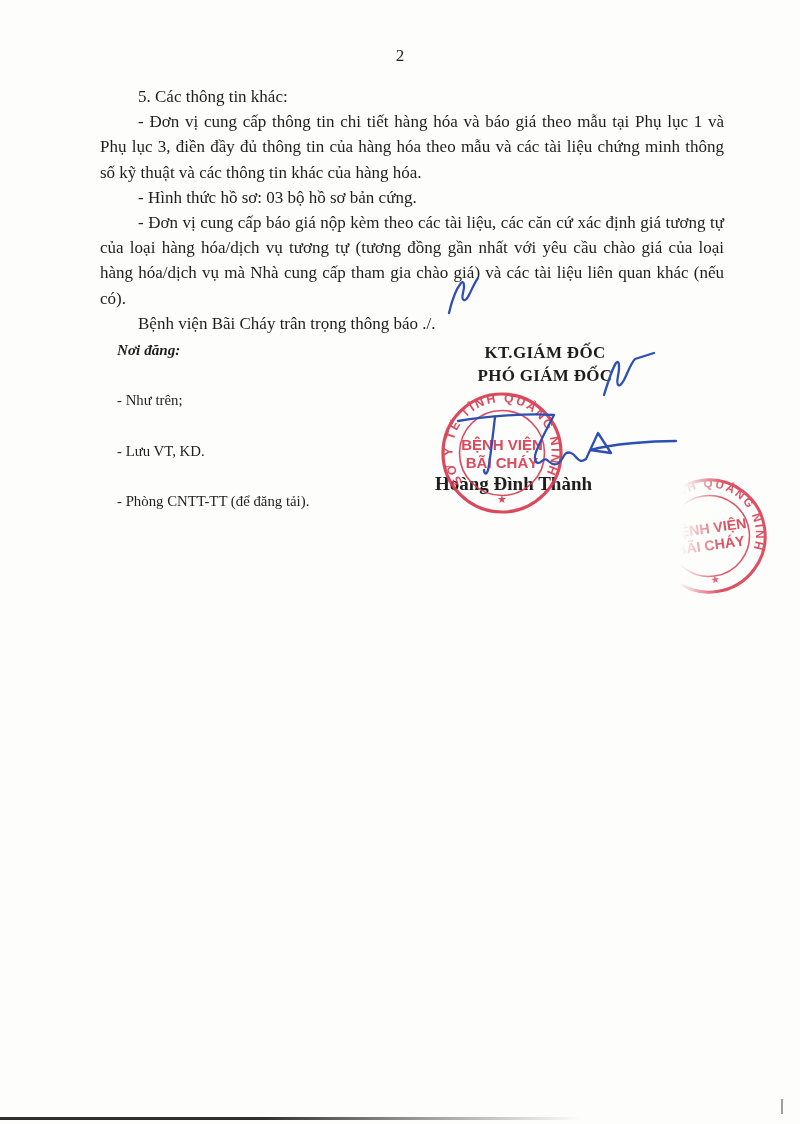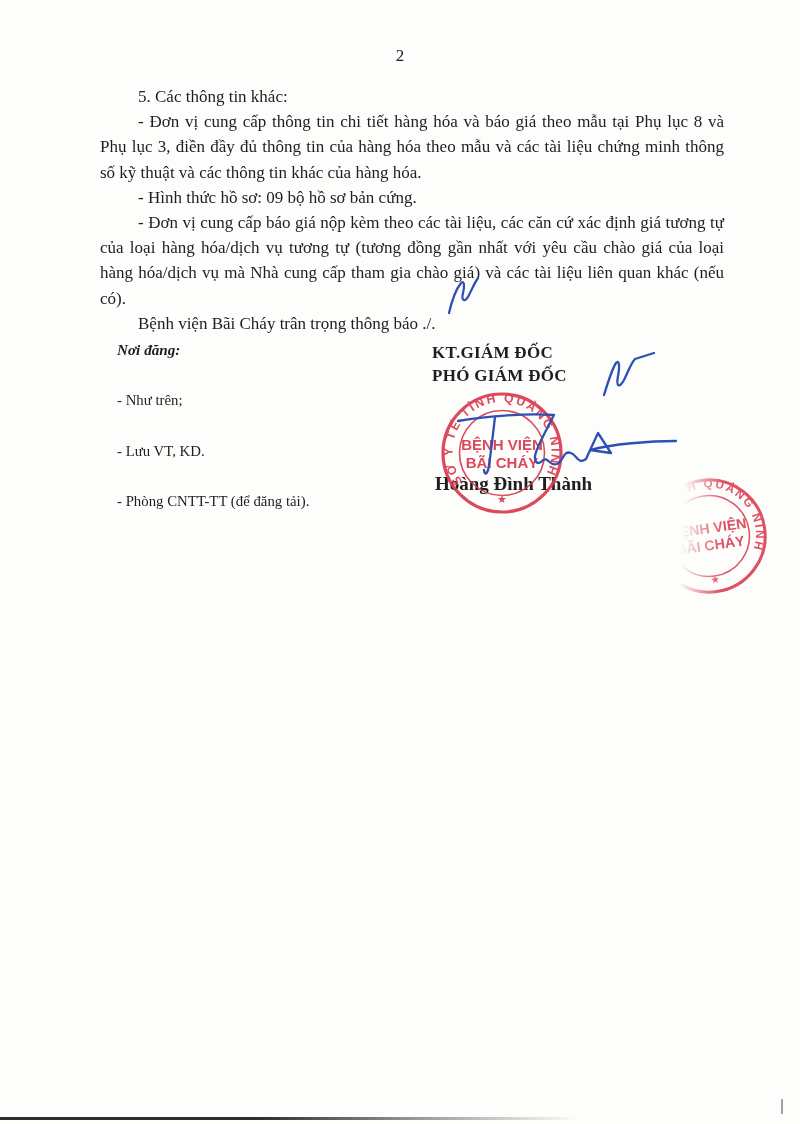--- a/index.html
+++ b/index.html
@@ -29,21 +29,21 @@
     position:absolute;left:117px;top:341px;width:260px;
   }
   .footer-left .rcpt-heading{
     font-weight:bold;font-style:italic;font-size:15.2px;line-height:18px;
   }
   .footer-left .rcpt-item{
     font-size:14.8px;line-height:17.6px;margin-top:33px;
   }
   .footer-right{
     position:absolute;left:432px;top:341px;width:226px;
-    text-align:left;
+    text-align:center;
   }
   .footer-right .sig-title{
     font-weight:bold;font-size:17px;line-height:23px;letter-spacing:.3px;
   }
   .signer-name{
     position:absolute;left:435px;top:473px;width:210px;
     text-align:left;font-weight:bold;font-size:19px;
   }
   .stamp-main{
     position:absolute;left:440px;top:391px;width:124px;height:124px;
@@ -72,22 +72,22 @@
 </style>
 </head>
 <body>
 
 <div class="page">
 
   <div class="page-number">2</div>
 
   <div class="content">
     <p>5. Các thông tin khác:</p>
-    <p>- Đơn vị cung cấp thông tin chi tiết hàng hóa và báo giá theo mẫu tại Phụ lục 8 và Phụ lục 3, điền đầy đủ thông tin của hàng hóa theo mẫu và các tài liệu chứng minh thông số kỹ thuật và các thông tin khác của hàng hóa.</p>
-    <p class="no-justify">- Hình thức hồ sơ: 09 bộ hồ sơ bản cứng.</p>
+    <p>- Đơn vị cung cấp thông tin chi tiết hàng hóa và báo giá theo mẫu tại Phụ lục 1 và Phụ lục 3, điền đầy đủ thông tin của hàng hóa theo mẫu và các tài liệu chứng minh thông số kỹ thuật và các thông tin khác của hàng hóa.</p>
+    <p class="no-justify">- Hình thức hồ sơ: 03 bộ hồ sơ bản cứng.</p>
     <p>- Đơn vị cung cấp báo giá nộp kèm theo các tài liệu, các căn cứ xác định giá tương tự của loại hàng hóa/dịch vụ tương tự (tương đồng gần nhất với yêu cầu chào giá của loại hàng hóa/dịch vụ mà Nhà cung cấp tham gia chào giá) và các tài liệu liên quan khác (nếu có).</p>
     <p class="no-justify">Bệnh viện Bãi Cháy trân trọng thông báo ./.</p>
   </div>
 
   <div class="footer-left">
     <div class="rcpt-heading">Nơi đăng:</div>
     <div class="rcpt-item">- Như trên;</div>
     <div class="rcpt-item">- Lưu VT, KD.</div>
     <div class="rcpt-item">- Phòng CNTT-TT (để đăng tải).</div>
   </div>

